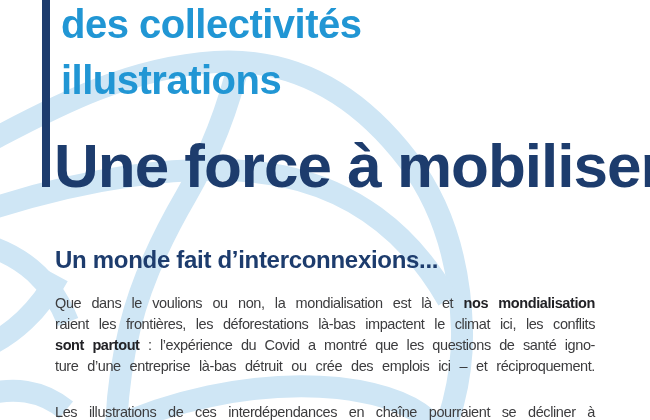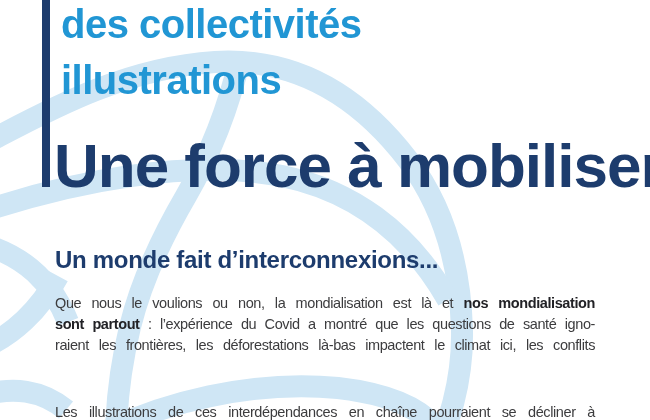--- a/index.html
+++ b/index.html
@@ -62,21 +62,22 @@
 <div class="accent-bar"></div>
 
 <div class="content">
   <div class="title-light l1">des collectivités</div>
   <div class="title-light l2">illustrations</div>
   <div class="title-dark">Une force à mobiliser</div>
 
   <h2 class="section-heading" style="margin:0;font-size:24px;text-align:right;">Un monde fait d’interconnexions...</h2>
 
   <div class="para p1" id="para1">
-      <div class="line"><span>Que nous le voulions ou non, la mondialisation est là et </span><b>nos mondialisation</b></div>
+      <div class="line"><span>Que dans le voulions ou non, la mondialisation est là et </span><b>nos mondialisation</b></div>
+      <div class="line"><span>raient les frontières, les déforestations là-bas impactent le climat ici, les conflits</span></div>
       <div class="line"><b>sont partout</b><span> : l’expérience du Covid a montré que les questions de santé igno-</span></div>
-      <div class="line"><span>raient les frontières, les déforestations là-bas impactent le climat ici, les conflits</span></div>
+      <div class="line"><span>ture d’une entreprise là-bas détruit ou crée des emplois ici – et réciproquement.</span></div>
     </div>
 
   <div class="para p2">
     <div class="line">Les illustrations de ces interdépendances en chaîne pourraient se décliner à</div>
   </div>
 </div>
 
 </body></html>

